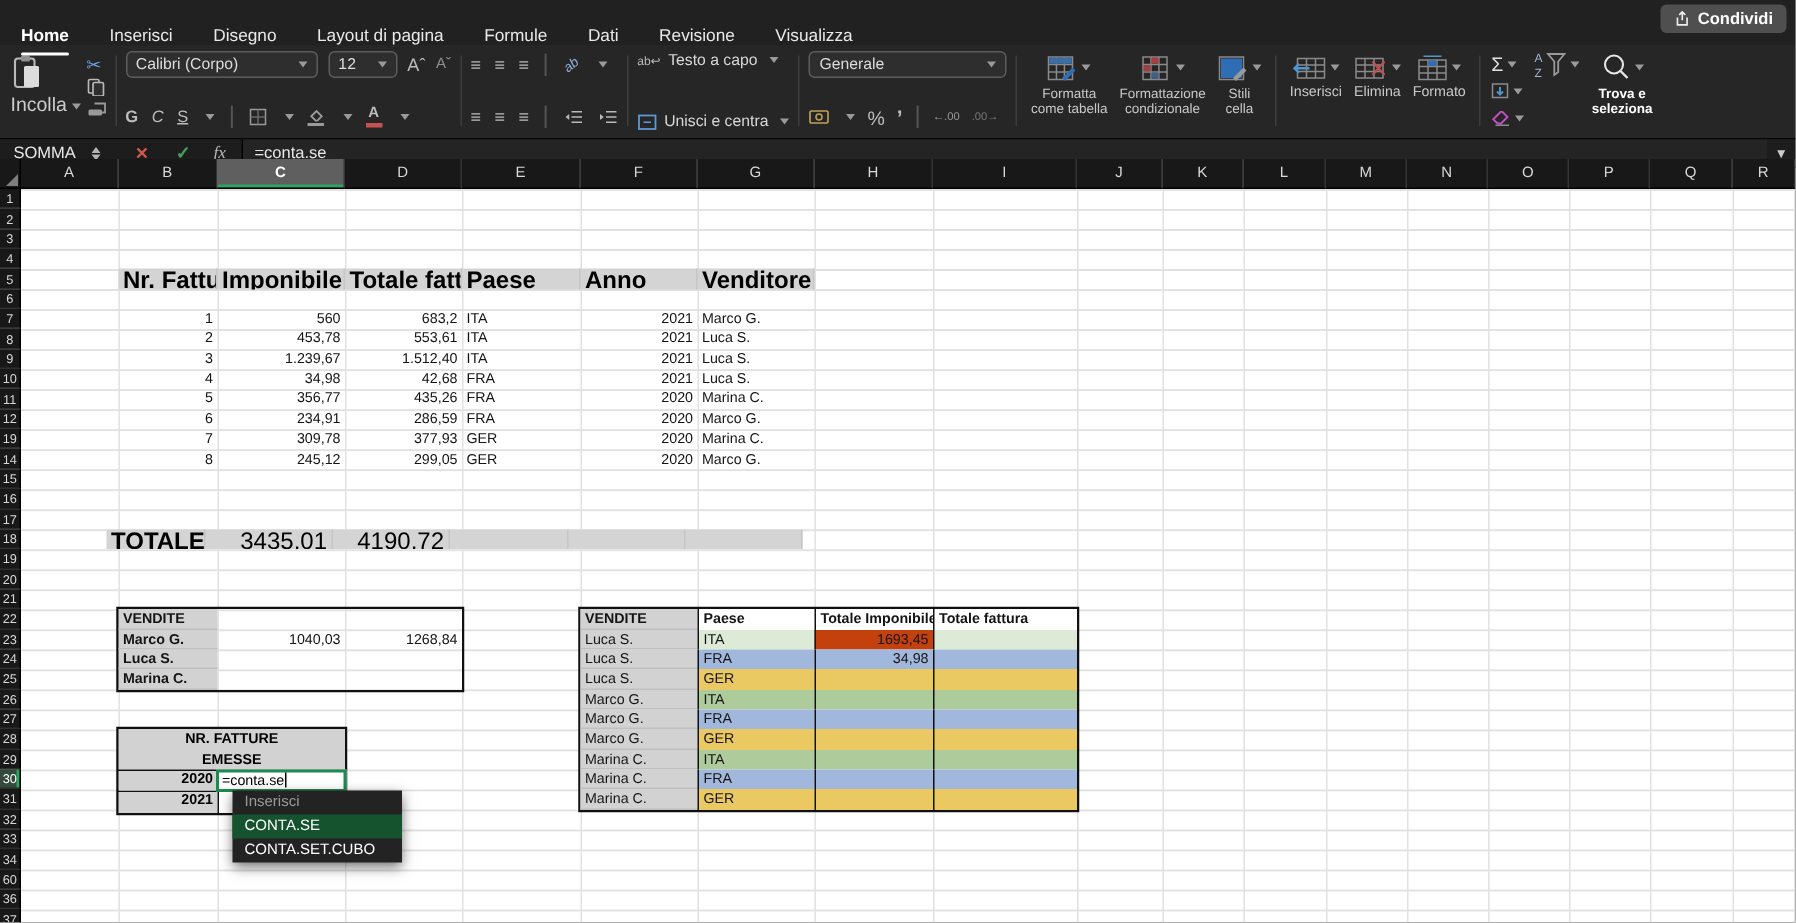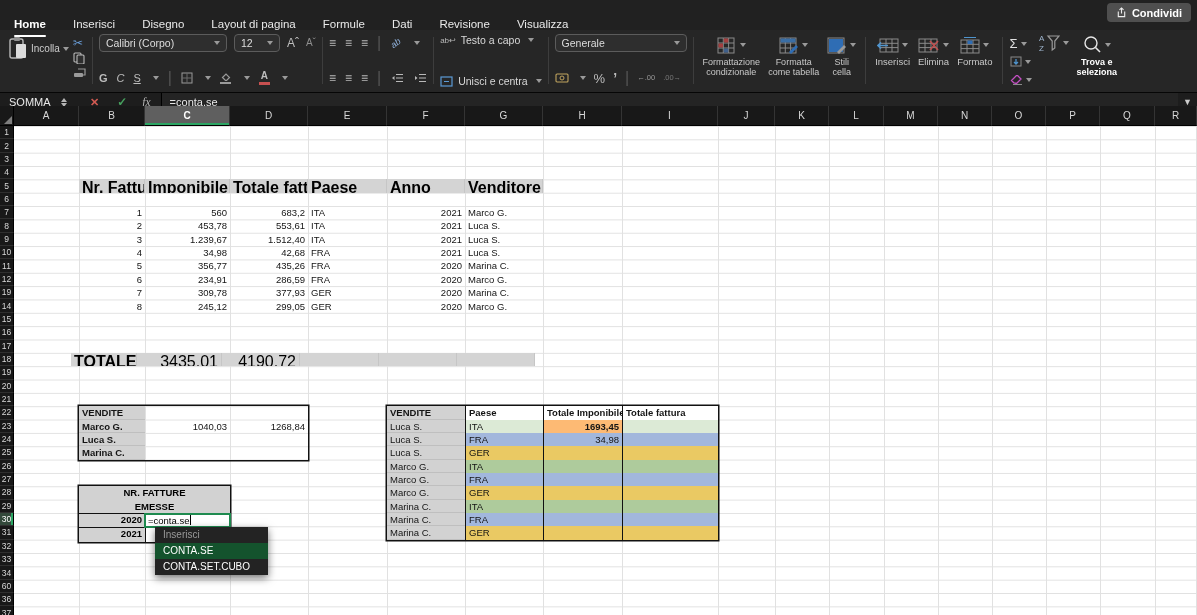--- a/index.html
+++ b/index.html
@@ -16,21 +16,21 @@
   .ribbon{height:57px;background:#262626;border-bottom:1px solid #060606;display:flex;align-items:stretch;padding:2px 4px 3px 6px;}
   .rsep{width:1px;background:#3d3d3d;margin:5px 5px;}
   .rg{display:flex;flex-direction:column;justify-content:space-between;padding:2px 1px;}
   .rrow{display:flex;align-items:center;gap:7px;}
   .chev{display:inline-block;width:0;height:0;border-left:3px solid transparent;border-right:3px solid transparent;
         border-top:4px solid #9a9a9a;margin-left:3px;vertical-align:middle;}
   .combo{background:#2e2e2e;border:1px solid #5c5c5c;border-radius:4px;color:#ddd;font-size:10.5px;height:18px;
          display:flex;align-items:center;justify-content:space-between;padding:0 6px;box-sizing:border-box;}
   .ic{color:#bdbdbd;font-size:11px;line-height:1;}
   .g-paste{flex-direction:row;align-items:flex-start;gap:4px;padding-top:4px;}
-  .paste-btn{display:flex;align-items:center;color:#ccc;font-size:10px;gap:2px;}
+  .paste-btn{display:flex;flex-direction:column;align-items:flex-start;color:#ccc;font-size:13px;gap:2px;}
   .paste-side{display:flex;flex-direction:column;gap:3px;align-items:flex-start;padding-top:1px;}
   .glyph-b{font-weight:bold;} .glyph-i{font-style:italic;} .glyph-u{text-decoration:underline;}
   .colorbar{display:block;height:2.5px;width:11px;margin-top:1px;}
   .stackicon{display:inline-flex;flex-direction:column;align-items:center;}
   .al{font-size:12px;color:#b9b9b9;letter-spacing:-1px;}
   .lblbtn{display:flex;align-items:center;gap:5px;color:#d8d8d8;font-size:10.5px;white-space:nowrap;}
   .bigbtn{display:flex;flex-direction:column;align-items:center;justify-content:flex-start;color:#c9c9c9;
           font-size:9px;line-height:1.15;text-align:center;padding:1px 4px;}
   .bigbtn .bicon{height:24px;display:flex;align-items:center;}
   .bigbtn .em{color:#fff;font-weight:bold;}
@@ -260,44 +260,44 @@
   </div>
 
   <div class="rsep"></div>
 
   <div class="bigbtn">
     <div class="bicon">
         <span>
           <svg width="20" height="17" viewBox="0 0 20 17">
             <rect x="1" y="1" width="16" height="15" fill="none" stroke="#8a8a8a"></rect>
             <path d="M1 6h16M1 11h16M6.3 1v15M11.6 1v15" stroke="#8a8a8a"></path>
+            <rect x="1.5" y="1.5" width="15" height="4" fill="#3a6ea5"></rect>
+            <path d="M10 15 17 8l2 2-7 7z" fill="#2f6db4"></path>
+          </svg>
+        </span>
+        <i class="chev"></i>
+      </div>
+    <div><span>Formatta</span></div>
+    <div><span>come tabella</span></div>
+  </div>
+  <div class="bigbtn">
+    <div class="bicon">
+        <span>
+          <svg width="20" height="17" viewBox="0 0 20 17">
+            <rect x="1" y="1" width="16" height="15" fill="none" stroke="#8a8a8a"></rect>
+            <path d="M1 6h16M1 11h16M6.3 1v15M11.6 1v15" stroke="#8a8a8a"></path>
             <rect x="1.5" y="6.5" width="4.5" height="4" fill="#a33f3f"></rect>
             <rect x="6.8" y="1.5" width="4.5" height="4" fill="#a33f3f"></rect>
             <rect x="6.8" y="11.5" width="4.5" height="4" fill="#3f5f8a"></rect>
           </svg>
         </span>
         <i class="chev"></i>
       </div>
     <div><span>Formattazione</span></div>
     <div><span>condizionale</span></div>
-  </div>
-  <div class="bigbtn">
-    <div class="bicon">
-        <span>
-          <svg width="20" height="17" viewBox="0 0 20 17">
-            <rect x="1" y="1" width="16" height="15" fill="none" stroke="#8a8a8a"></rect>
-            <path d="M1 6h16M1 11h16M6.3 1v15M11.6 1v15" stroke="#8a8a8a"></path>
-            <rect x="1.5" y="1.5" width="15" height="4" fill="#3a6ea5"></rect>
-            <path d="M10 15 17 8l2 2-7 7z" fill="#2f6db4"></path>
-          </svg>
-        </span>
-        <i class="chev"></i>
-      </div>
-    <div><span>Formatta</span></div>
-    <div><span>come tabella</span></div>
   </div>
   <div class="bigbtn">
     <div class="bicon">
         <span>
           <svg width="20" height="17" viewBox="0 0 20 17">
             <rect x="1" y="1" width="16" height="15" fill="none" stroke="#8a8a8a"></rect>
             <rect x="2" y="2" width="14" height="13" fill="#2f6db4"></rect>
             <path d="M10 15 17 8l2 2-7 7z" fill="#9a9a9a"></path>
           </svg>
         </span>
@@ -603,21 +603,21 @@
     <div class="tr b">
       <div class="td txt w78 gcell">VENDITE</div>
       <div class="td txt w78 bl">Paese</div>
       <div class="td txt w79 bl">Totale Imponibile</div>
       <div class="td txt w96 bl">Totale fattura</div>
     </div>
     <div id="matrix-rows">
         <div class="tr">
           <div class="td txt w78 gcell">Luca S.</div>
           <div class="td txt w78 bl" style="background: rgb(220, 234, 214);">ITA</div>
-          <div class="td num w79 bl" style="background: #fdba74; font-weight: bold;">1693,45</div>
+          <div class="td num w79 bl" style="background: #c2410c;">1693,45</div>
           <div class="td num w96 bl" style="background: rgb(220, 234, 214);"></div>
         </div>
         <div class="tr">
           <div class="td txt w78 gcell">Luca S.</div>
           <div class="td txt w78 bl" style="background: rgb(162, 183, 220);">FRA</div>
           <div class="td num w79 bl" style="background: rgb(162, 183, 220);">34,98</div>
           <div class="td num w96 bl" style="background: rgb(162, 183, 220);"></div>
         </div>
         <div class="tr">
           <div class="td txt w78 gcell">Luca S.</div>

